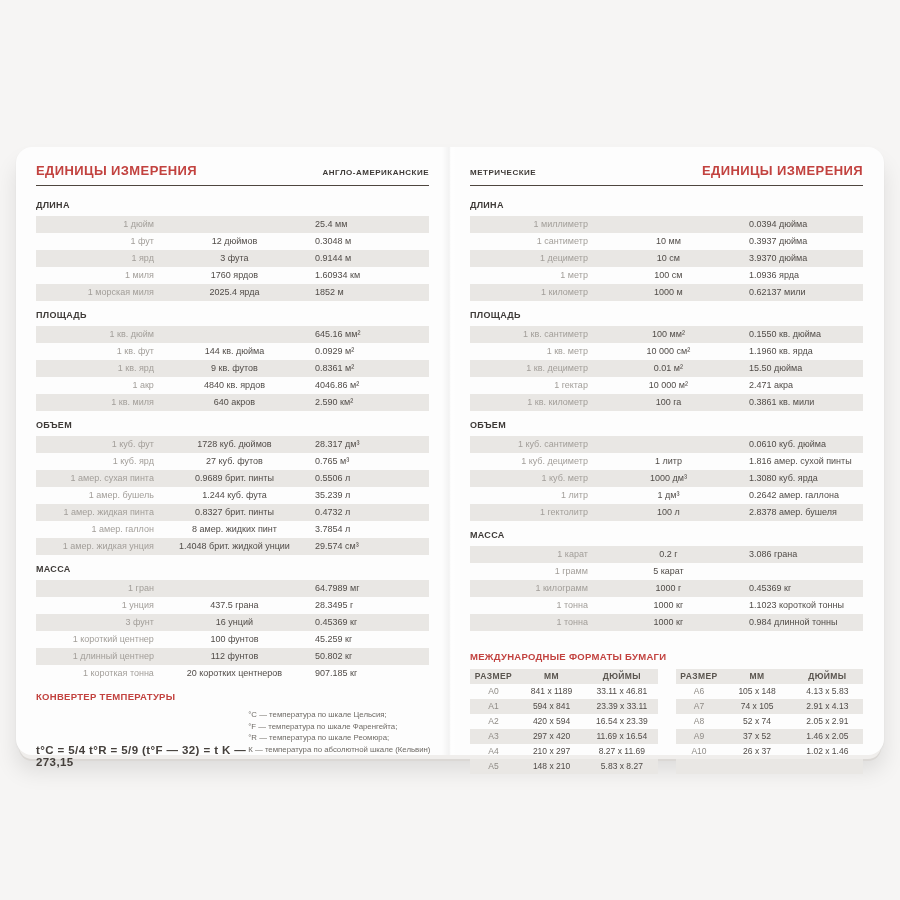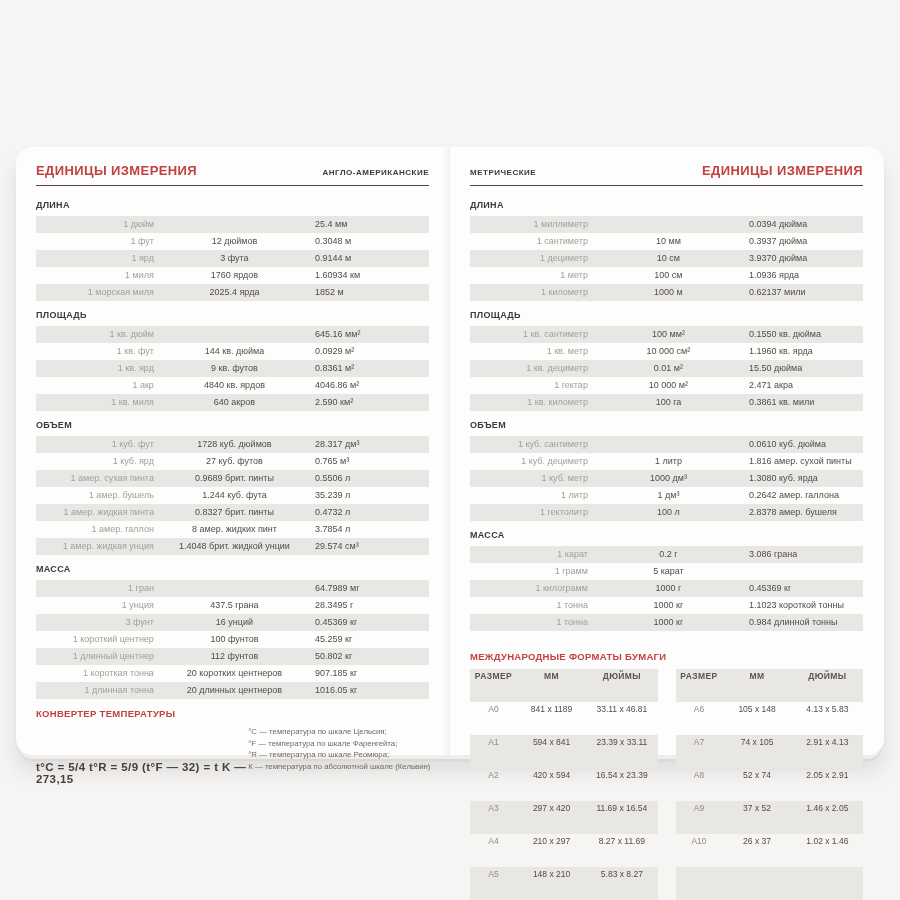--- a/index.html
+++ b/index.html
@@ -46,21 +46,21 @@
   .temp-title { font-size:9.5px; font-weight:bold; letter-spacing:0.3px; color:#c2423f; margin-bottom:7px; }
   .temp-body { display:flex; }
   .temp-formula { width:54%; font-size:11.5px; letter-spacing:0.4px; color:#45403c; font-weight:bold;margin-top:35px; }
   .temp-legend { width:46%; font-size:7.8px; color:#6e6a65; line-height:1.5; }
   .temp-legend div { white-space:nowrap; }
 
   .paper-block { margin-top:20px; }
   .paper-title { font-size:9.5px; font-weight:bold; letter-spacing:0.3px; color:#c2423f; margin-bottom:7px; }
   .paper-tables { display:flex; gap:18px; }
   .ptable { flex:1; }
-  .ptable .prow { display:flex; height:33px; line-height:15px; font-size:8.5px; text-align:center; }
+  .ptable .prow { display:flex; height:15px; line-height:15px; font-size:8.5px; text-align:center; }
   .ptable .prow:nth-child(odd) { background:#e9e7e4; }
   .pcell { white-space:nowrap; }
   .pc0 { width:25%; color:#8f8b86; }
   .pc1 { width:37%; color:#514c48; }
   .pc2 { width:38%; color:#514c48; }
   .prow.phead .pcell { color:#5a554f; font-weight:bold; letter-spacing:0.4px; }
 </style>
 </head>
 <body>
 
@@ -199,25 +199,20 @@
             <div class="trow">
               <span class="c1">1 длинный центнер</span>
               <span class="c2">112 фунтов</span>
               <span class="c3">50.802 кг</span>
             </div>
             <div class="trow">
               <span class="c1">1 короткая тонна</span>
               <span class="c2">20 коротких центнеров</span>
               <span class="c3">907.185 кг</span>
             </div>
-            <div class="trow">
-              <span class="c1">1 длинная тонна</span>
-              <span class="c2">20 длинных центнеров</span>
-              <span class="c3">1016.05 кг</span>
-            </div>
           </div>
         </div>
       </div>
 
     <div class="temp-block">
       <div class="temp-title">КОНВЕРТЕР ТЕМПЕРАТУРЫ</div>
       <div class="temp-body">
         <div class="temp-formula">t°C = 5/4 t°R = 5/9 (t°F — 32) = t K — 273,15</div>
         <div class="temp-legend">
             <div>°C — температура по шкале Цельсия;</div>

